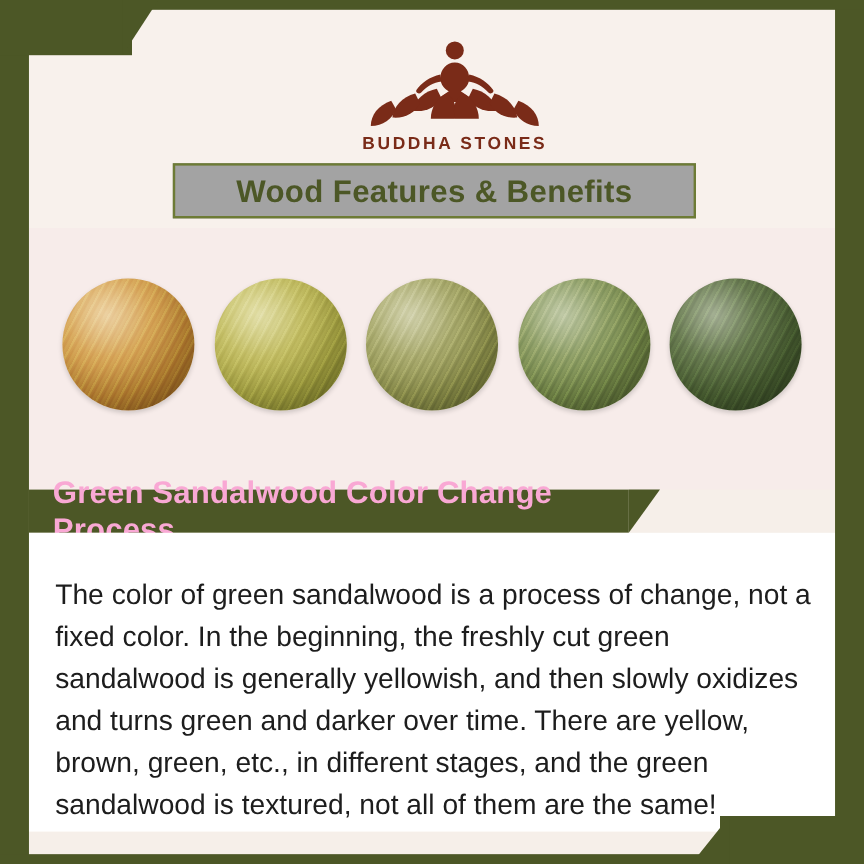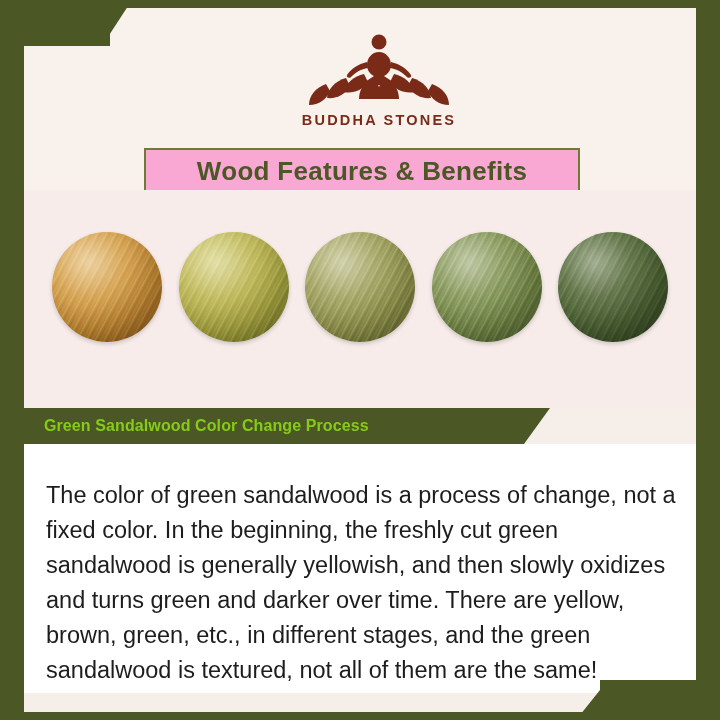--- a/index.html
+++ b/index.html
@@ -53,24 +53,24 @@
     margin-top: 2px;
     font-size: 14.5px;
     letter-spacing: 2.2px;
     color: #7a2b18;
     font-weight: 700;
     font-family: "Liberation Sans", sans-serif;
   }
   .title-bar {
     position: absolute;
     left: 120px;
-    top: 140px;
+    top: 128px;
     width: 432px;
     height: 42px;
-    background: #f9a8d4;
+    background: #a3a3a3;
     border: 2px solid #6d7b35;
     display: flex;
     align-items: center;
     justify-content: center;
   }
   .title-bar .title-text {
     font-size: 26px;
     font-weight: 700;
     color: #4c5726;
     letter-spacing: 0.3px;
@@ -130,22 +130,22 @@
     position: absolute;
     left: 0;
     top: 400px;
     height: 36px;
     width: 500px;
     background: #4c5726;
     display: flex;
     align-items: center;
   }
   .section-label-text {
-    color: #84cc16;
-    font-size: 16px;
+    color: #f9a8d4;
+    font-size: 26px;
     font-weight: 700;
     padding-left: 20px;
     letter-spacing: 0.1px;
   }
   .section-label-notch {
     position: absolute;
     left: 500px;
     top: 0;
     width: 0;
     height: 0;

